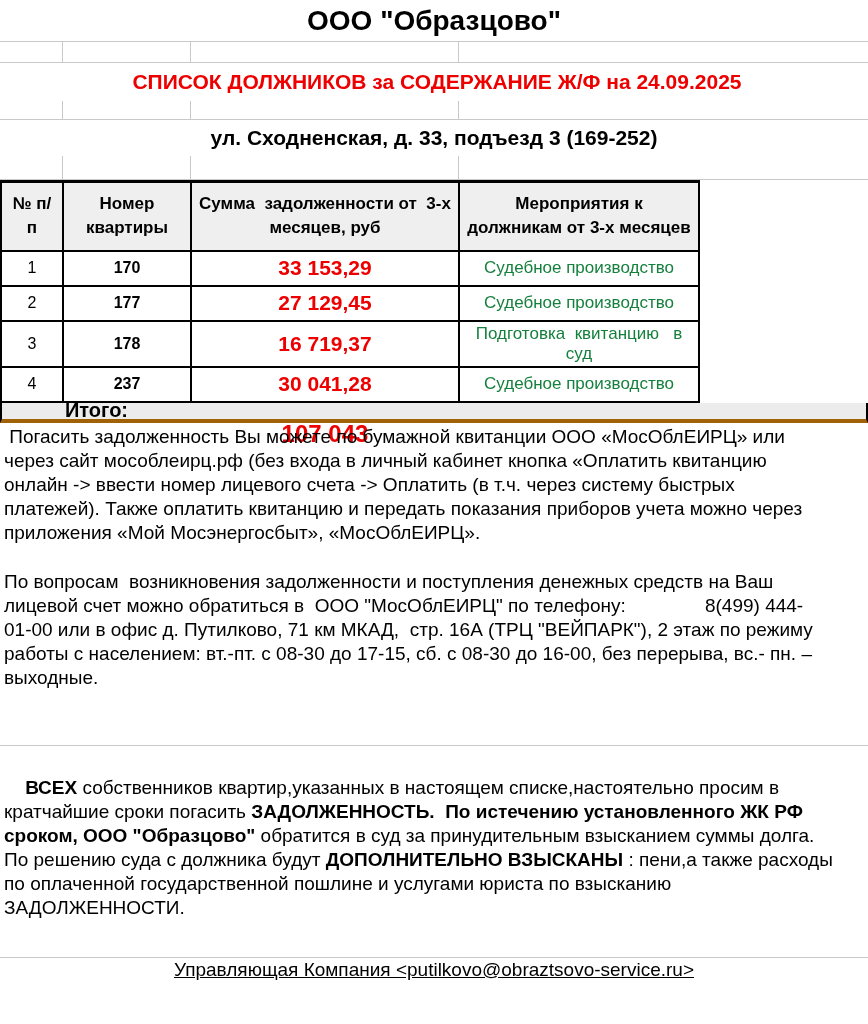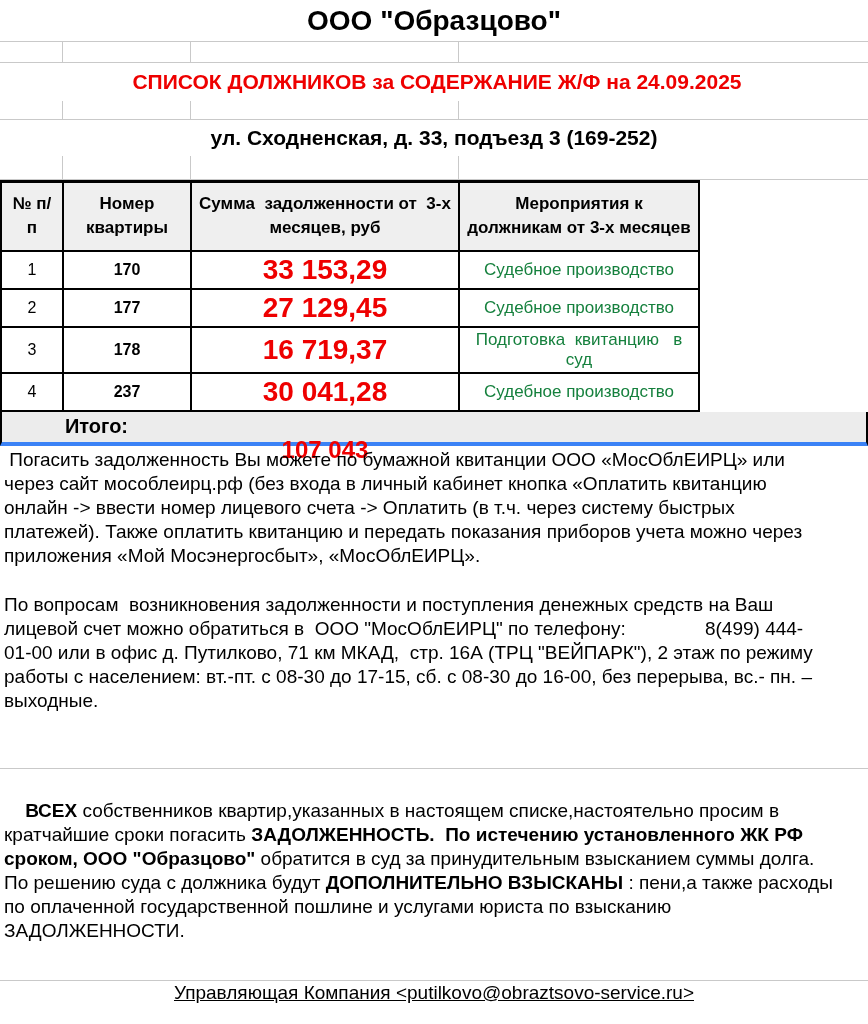--- a/index.html
+++ b/index.html
@@ -22,26 +22,26 @@
   .grid-empty .v { position:absolute; top:0; bottom:0; width:1px; background:#c9c9c9; }
   .v1 { left:62px; } .v2 { left:190px; } .v3 { left:458px; }
 
   
   table.debt { width:700px; border-collapse:collapse; table-layout:fixed; border:2px solid #000; border-top:3px solid #000; }
   table.debt th, table.debt td { border:2px solid #000; vertical-align:middle; text-align:center; padding:2px 6px; }
   table.debt thead th { background:#efefef; height:69px; font-size:17px; font-weight:bold; line-height:1.4; white-space:pre-wrap; }
   table.debt tbody td { height:35px; }
   .col-num  { font-size:16px; }
   .col-apt  { font-size:16px; font-weight:bold; }
-  .col-debt { font-size:28px; font-weight:bold; color:#ee0000; }
+  .col-debt { font-size:21px; font-weight:bold; color:#ee0000; }
   .col-act  { font-size:17px; color:#15803d; white-space:pre-wrap; }
 
   
-  .total-row { display:flex; align-items:center; height:34px; background:#ececec;
-               border:2px solid #000; border-top:none; border-bottom:4px solid #3b82f6; }
+  .total-row { display:flex; align-items:center; height:20px; background:#ececec;
+               border:2px solid #000; border-top:none; border-bottom:4px solid #a16207; }
   .total-label { width:189px; text-align:center; font-size:20px; font-weight:bold; }
   .total-value { width:268px; text-align:center; font-size:24px; font-weight:bold; color:#ee0000;margin-top:47px; }
   .total-spacer { flex:1; }
 
   
   .para { font-size:19px; line-height:24px; padding:2px 5px 0 4px; white-space:pre-wrap; }
   .para-payment { min-height:145px; }
   .para-contact { min-height:145px; }
   .gap-row { height:33px; border-bottom:1px solid #c9c9c9; }
   .para-notice { min-height:176px; padding-top:6px; }

